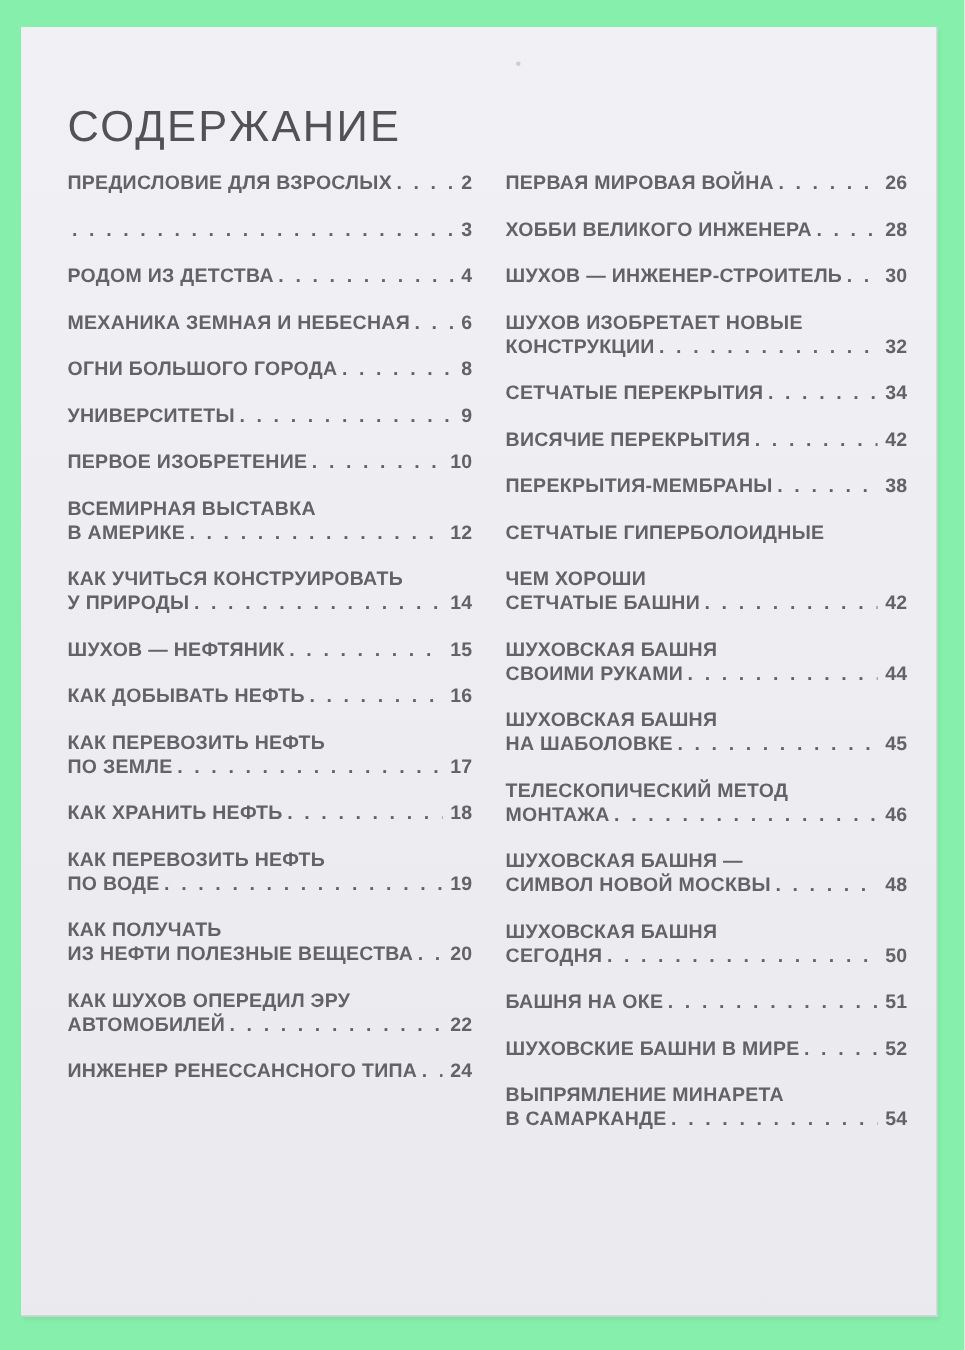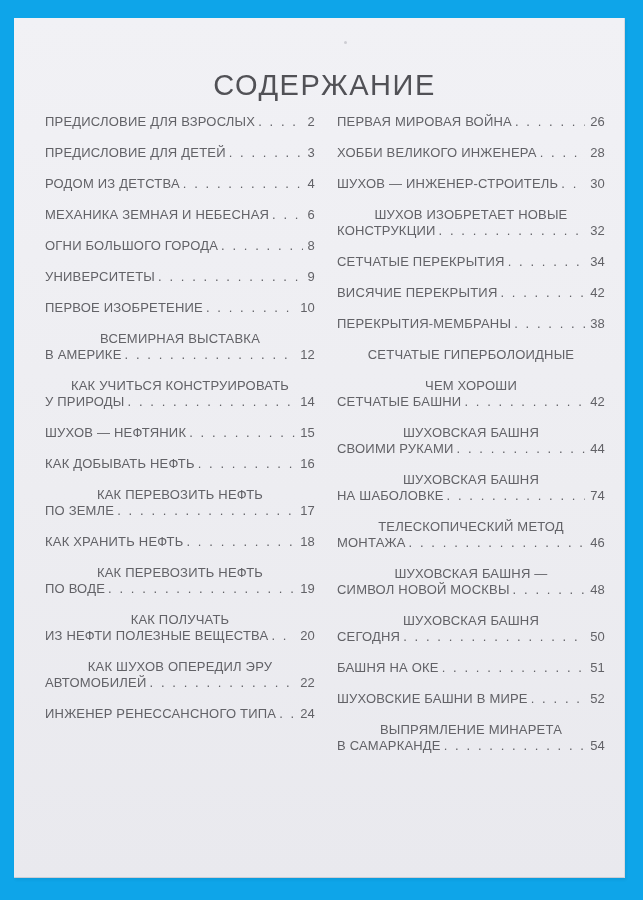--- a/index.html
+++ b/index.html
@@ -8,22 +8,21 @@
     width: 643px;
     height: 900px;
     background: #ffffff;
     font-family: "Liberation Sans", sans-serif;
     overflow: hidden;
   }
   .photo-bg {
     position: relative;
     width: 643px;
     height: 900px;
-    background: #0ea5e9;
-    text-align: center;
+    background: #86efac;
   }
   .book-page {
     position: absolute;
     left: 14px;
     top: 18px;
     width: 611px;
     height: 860px;
     box-sizing: border-box;
     background: linear-gradient(180deg, #f1f1f5 0%, #ededf1 55%, #e9e9ee 100%);
     border-right: 1px solid #d8d8de;
@@ -34,20 +33,21 @@
   .page-title {
     font-size: 29px;
     line-height: 30px;
     font-weight: 400;
     letter-spacing: 1.5px;
     color: #515156;
     margin: 0 0 14px 0;
   }
   .columns {
     display: flex;
+    font-weight: bold;
   }
   .col {
     box-sizing: border-box;
   }
   .col-left  { width: 270px; margin-right: 22px; }
   .col-right { width: 268px; }
   .toc-entry {
     margin: 0 0 15px 0;
     color: #626267;
     font-size: 13px;
@@ -96,21 +96,20 @@
       <div class="col col-left">
           <div class="toc-entry">
             <div class="toc-line toc-lastline">
               <span class="toc-text">ПРЕДИСЛОВИЕ ДЛЯ ВЗРОСЛЫХ</span>
               <span class="dot-leader"></span>
               <span class="toc-pagenum">2</span>
             </div>
           </div>
           <div class="toc-entry">
             <div class="toc-line toc-lastline">
-              <span class="toc-text">ПРЕДИСЛОВИЕ ДЛЯ ДЕТЕЙ</span>
               <span class="dot-leader"></span>
               <span class="toc-pagenum">3</span>
             </div>
           </div>
           <div class="toc-entry">
             <div class="toc-line toc-lastline">
               <span class="toc-text">РОДОМ ИЗ ДЕТСТВА</span>
               <span class="dot-leader"></span>
               <span class="toc-pagenum">4</span>
             </div>
@@ -288,21 +287,21 @@
               <span class="toc-text">СВОИМИ РУКАМИ</span>
               <span class="dot-leader"></span>
               <span class="toc-pagenum">44</span>
             </div>
           </div>
           <div class="toc-entry">
             <div class="toc-line"><span class="toc-text">ШУХОВСКАЯ БАШНЯ</span></div>
             <div class="toc-line toc-lastline">
               <span class="toc-text">НА ШАБОЛОВКЕ</span>
               <span class="dot-leader"></span>
-              <span class="toc-pagenum">74</span>
+              <span class="toc-pagenum">45</span>
             </div>
           </div>
           <div class="toc-entry">
             <div class="toc-line"><span class="toc-text">ТЕЛЕСКОПИЧЕСКИЙ МЕТОД</span></div>
             <div class="toc-line toc-lastline">
               <span class="toc-text">МОНТАЖА</span>
               <span class="dot-leader"></span>
               <span class="toc-pagenum">46</span>
             </div>
           </div>

